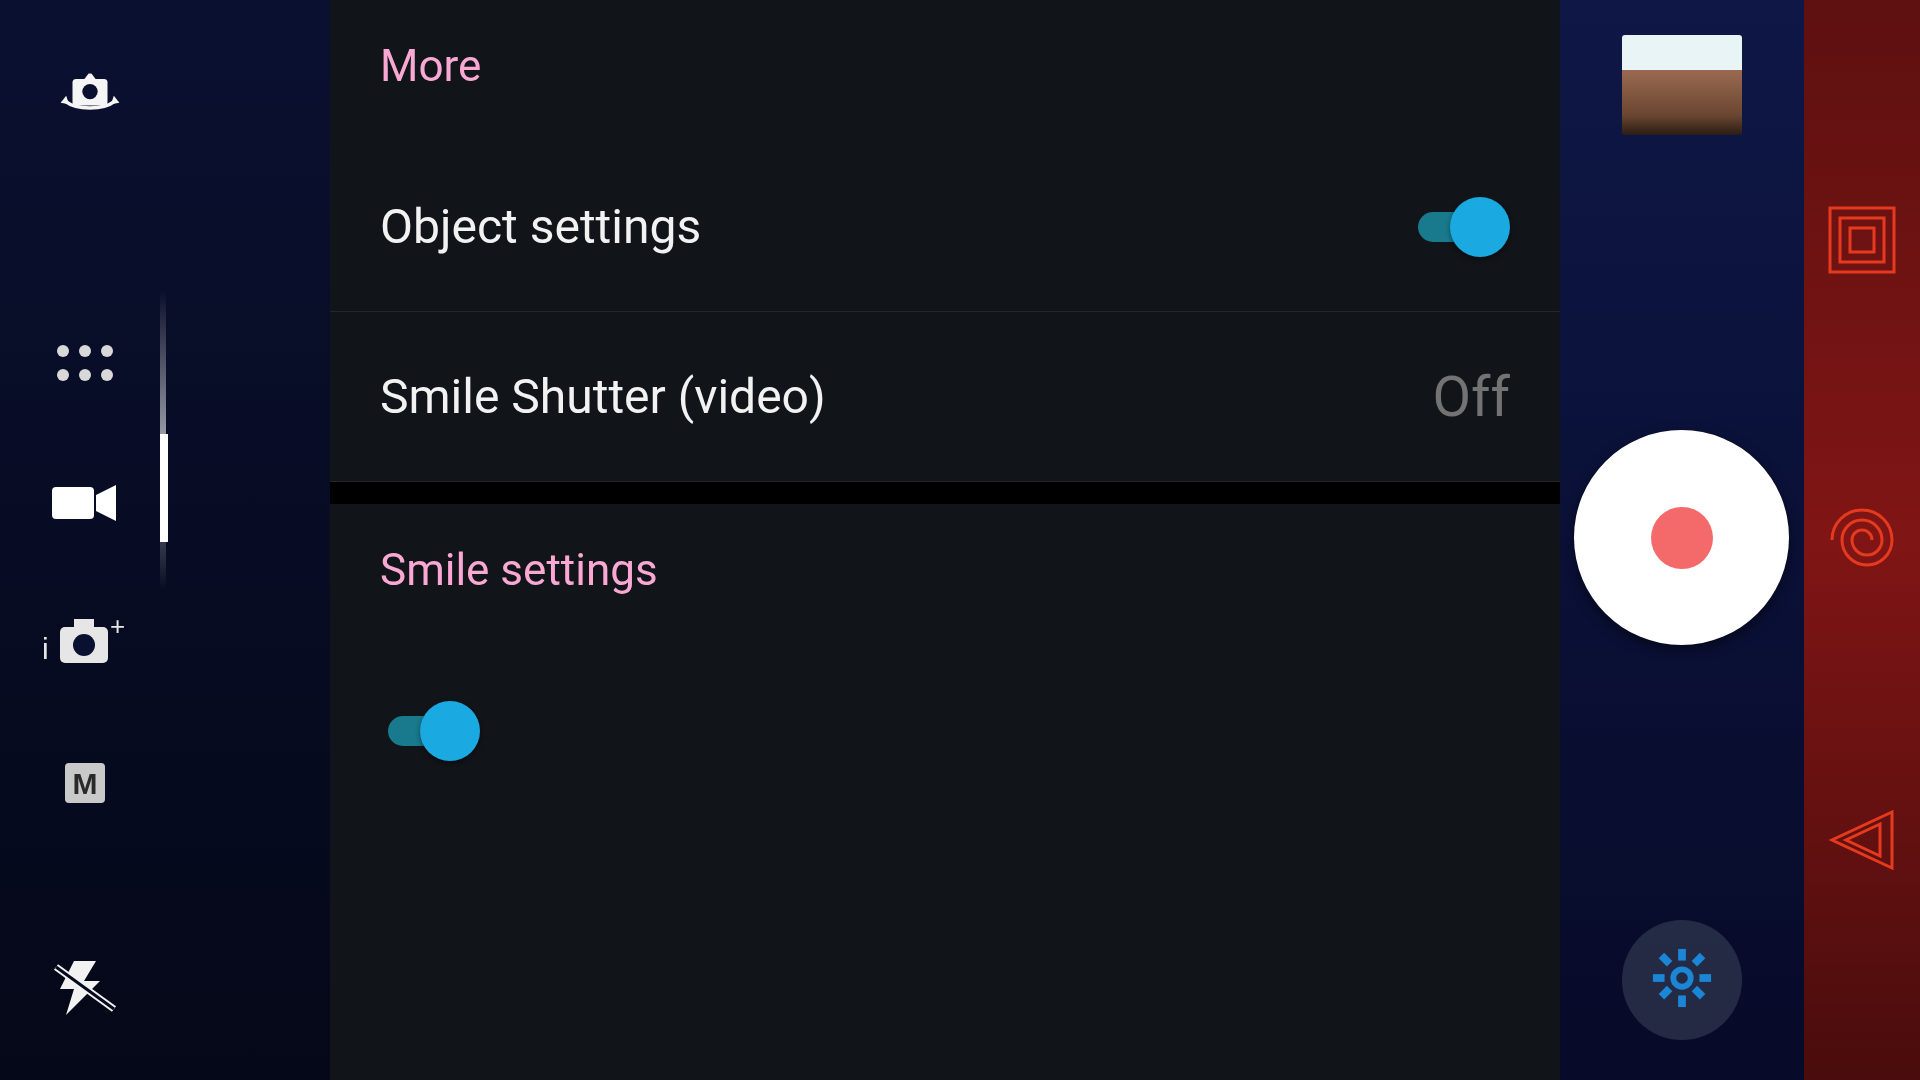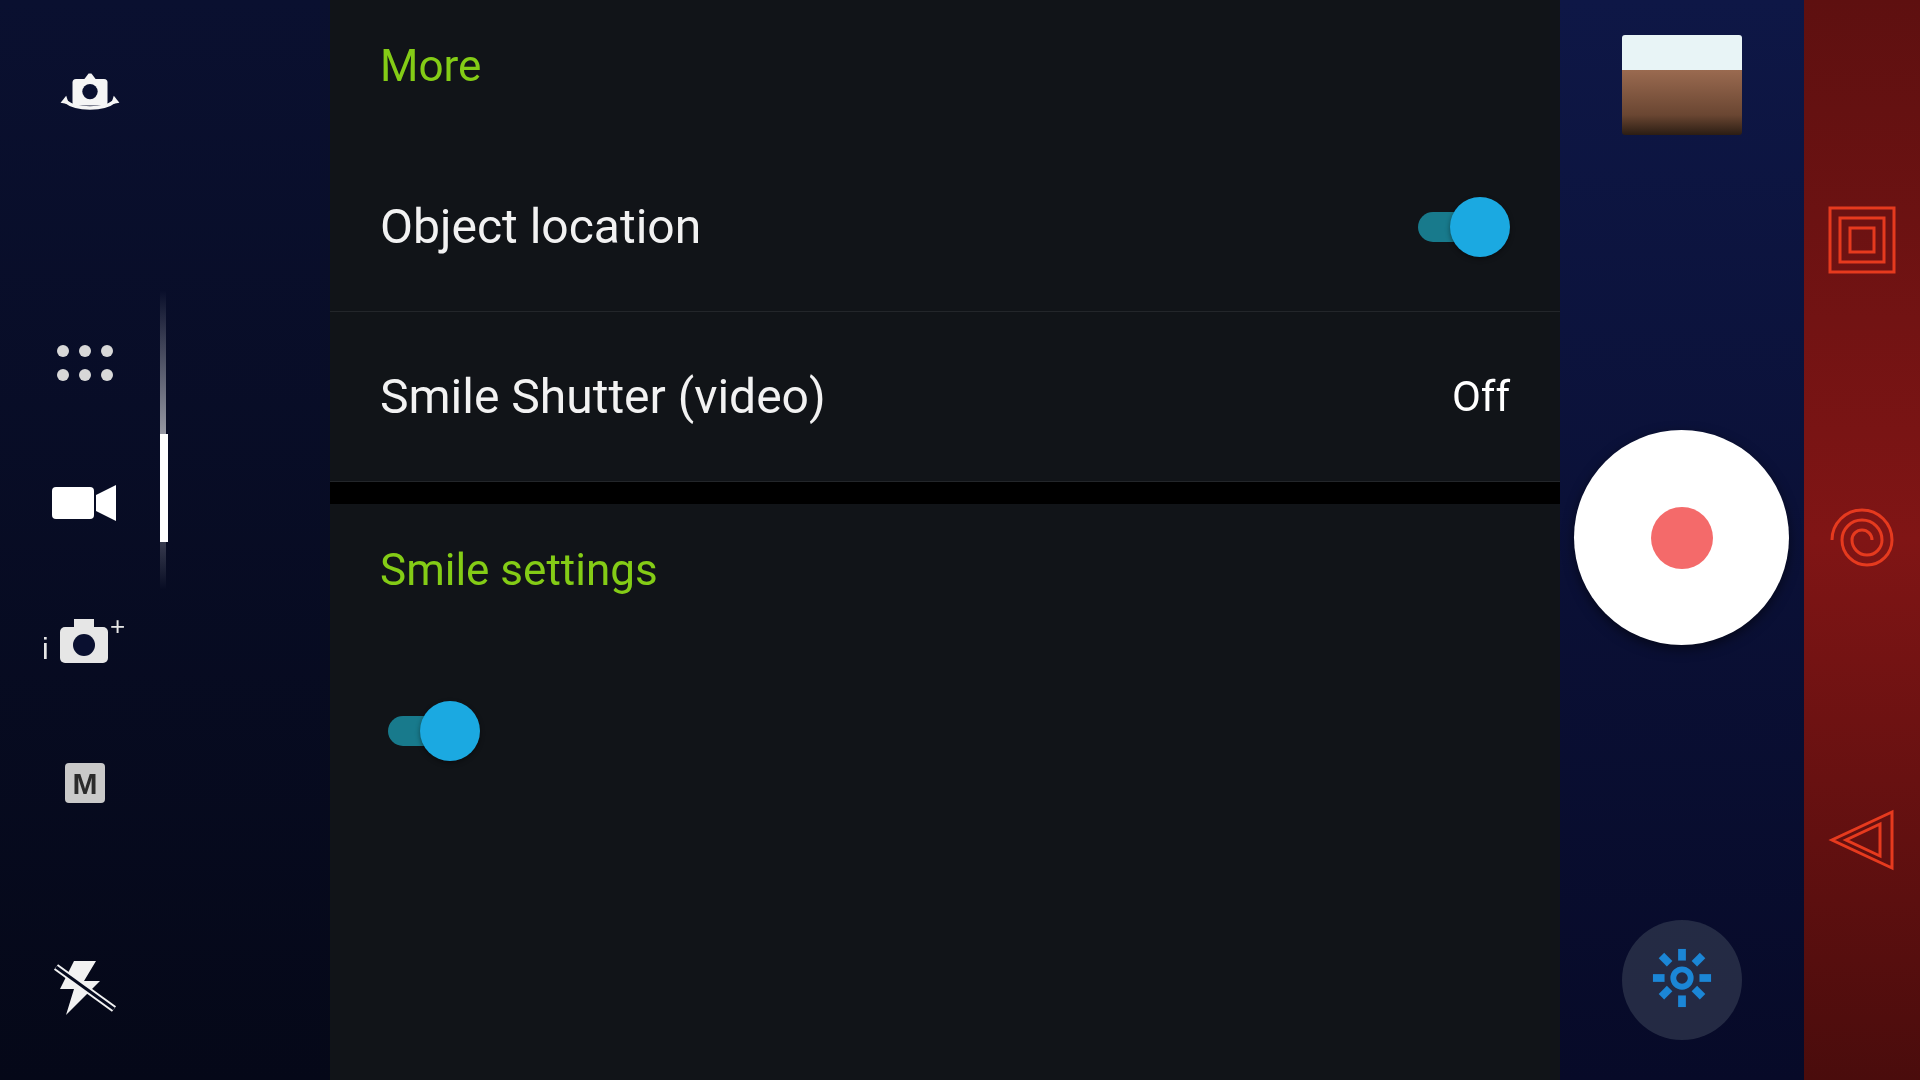--- a/index.html
+++ b/index.html
@@ -49,33 +49,33 @@
   }
 
   
   .panel {
     flex: 1;
     background: #111418;
     position: relative;
   }
   .section-header {
     padding: 40px 50px 50px 50px;
-    color: #84cc16;
+    color: #f9a8d4;
     font-size: 44px;
   }
   .row {
     display:flex; align-items:center; justify-content:space-between;
     padding: 0 50px;
     height: 170px;
     border-bottom: 1px solid rgba(255,255,255,0.08);
     cursor:pointer;
   }
   .row:last-child { border-bottom:none; }
   .row .label { color:#f2f2f2; font-size:48px; font-weight:400; }
-  .row .value { color:#ffffff; font-size:42px; }
+  .row .value { color:#737373; font-size:56px; }
   .section-gap { height: 22px; background:#000; }
 
   
   .toggle {
     position: relative;
     width: 100px; height: 60px;
     display:flex; align-items:center;
   }
   .toggle .track {
     width: 70px; height: 30px; border-radius: 15px;
@@ -213,21 +213,21 @@
         <line x1="8" y1="10" x2="66" y2="52" stroke="#050a1e" stroke-width="3"></line>
       </svg>
     </span>
   </div>
 </div>
 
 <div class="panel">
   <div class="section-header">More</div>
 
   <div class="row">
-    <span class="label">Object location</span>
+    <span class="label">Object settings</span>
     <div class="toggle">
       <div class="track"></div>
       <div class="thumb"></div>
     </div>
   </div>
 
   <div class="row">
     <span class="label">Smile Shutter (video)</span>
     <span class="value">Off</span>
   </div>

